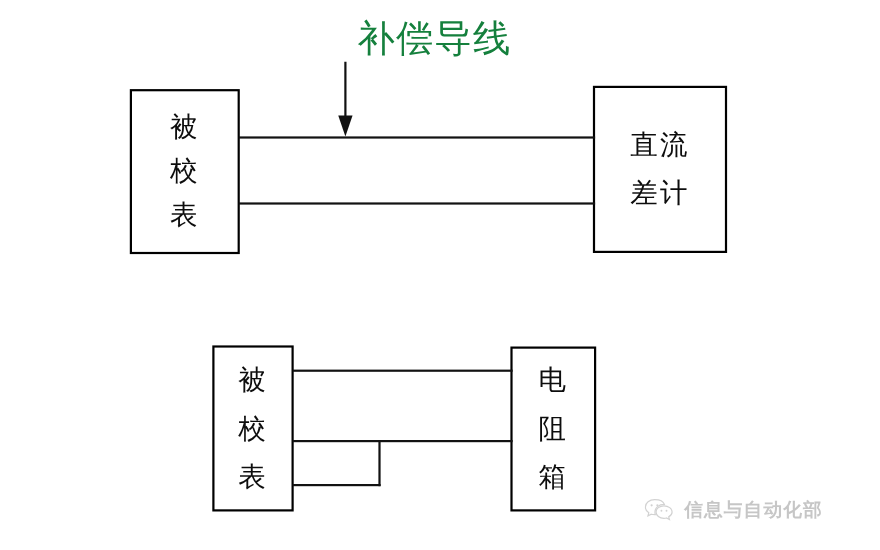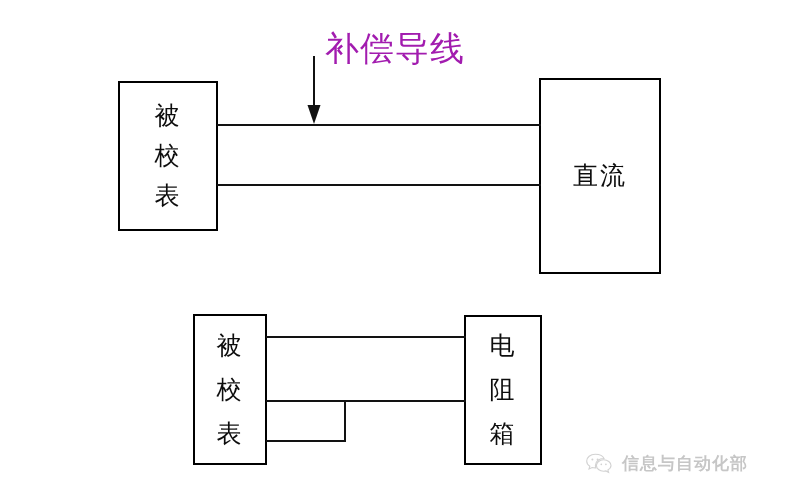--- a/index.html
+++ b/index.html
@@ -43,36 +43,35 @@
   .wire-h { height: 2px; }
   .wire-v { width: 2px; }
 
   
   #box-meter-1 {
     left: 118px; top: 81px; width: 100px; height: 150px;
   }
   #box-meter-1 .line { font-size: 25px; line-height: 40px; }
 
   #box-potentiometer {
-    left: 539px; top: 78px; width: 122px; height: 196px;
+    left: 539px; top: 78px; width: 122px; height: 152px;
   }
   #box-potentiometer .line { font-size: 25px; line-height: 44px; }
 
   #wire-1-top   { left: 217px; top: 124px; width: 324px; }
   #wire-1-bottom{ left: 217px; top: 184px; width: 324px; }
 
   #callout-label {
     position: absolute;
     left: 325px; top: 14px;
     font-size: 34px;
     line-height: 42px;
-    color: #a21caf;
+    color: #15803d;
     letter-spacing: 1px;
     white-space: nowrap;
-    margin-top: 13px;
   }
   #callout-arrow {
     position: absolute;
     left: 306px; top: 56px;
     width: 16px; height: 70px;
   }
 
   
   #box-meter-2 {
     left: 193px; top: 314px; width: 74px; height: 151px;
@@ -121,20 +120,21 @@
   </svg>
 
   <div class="box" id="box-meter-1">
     <span class="line">被</span>
     <span class="line">校</span>
     <span class="line">表</span>
   </div>
 
   <div class="box" id="box-potentiometer">
     <span class="line">直流</span>
+    <span class="line">差计</span>
   </div>
 
   <div class="wire wire-h" id="wire-1-top"></div>
   <div class="wire wire-h" id="wire-1-bottom"></div>
 
   <div class="box" id="box-meter-2">
     <span class="line">被</span>
     <span class="line">校</span>
     <span class="line">表</span>
   </div>

